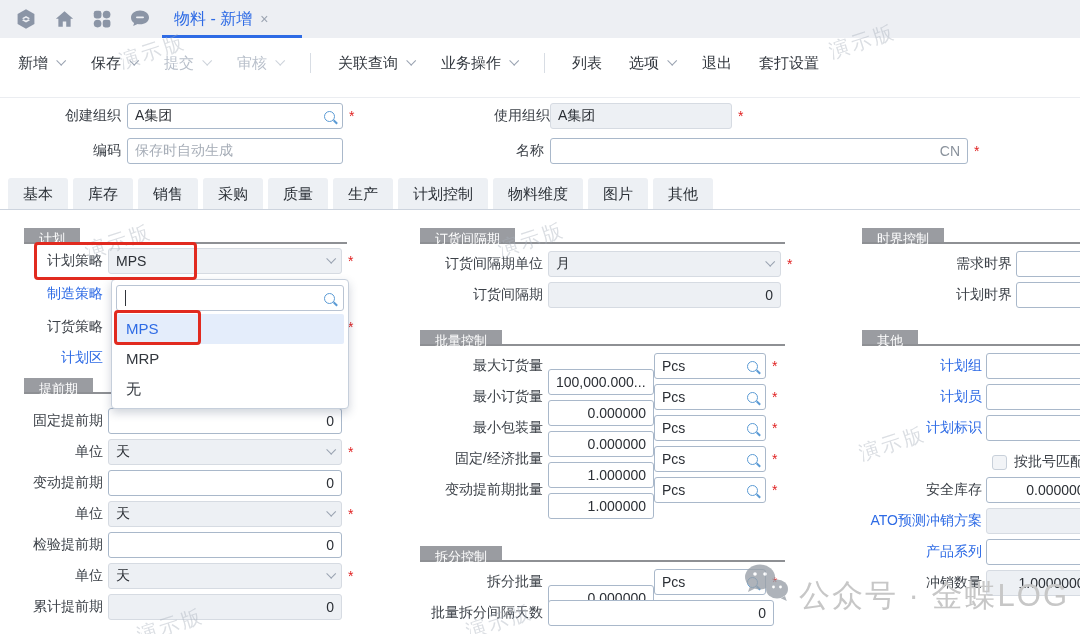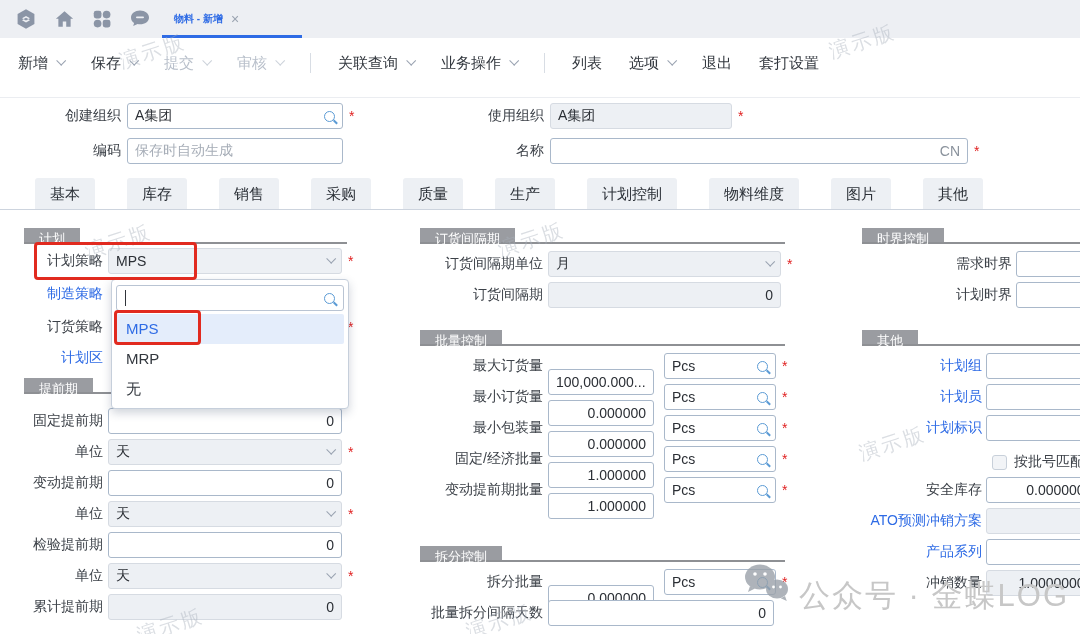--- a/index.html
+++ b/index.html
@@ -4,21 +4,21 @@
 <style>
   * { margin:0; padding:0; box-sizing:border-box; }
   body { background:#fff; font-family:"Liberation Sans","DejaVu Sans",sans-serif; }
   .stage { position:relative; width:1080px; height:634px; overflow:hidden; background:#fff; color:#2b2f35; }
 
   
   .topbar { position:absolute; left:0; top:0; width:1080px; height:38px; background:#edeff3; }
   .tb-icons { position:absolute; left:14px; top:7px; display:flex; gap:15px; align-items:center; }
   .tb-icons svg { display:block; }
   .doctab { position:absolute; left:162px; top:0; height:38px; display:flex; align-items:center; padding:0 12px; }
-  .doctab .t { color:#2e6be5; font-weight:bold; font-size:10px; }
+  .doctab .t { color:#2e6be5; font-weight:normal; font-size:16px; }
   .doctab .x { color:#9aa3b0; font-size:14px; margin-left:8px; cursor:pointer; }
   .doctab-underline { position:absolute; left:162px; top:35px; width:140px; height:3px; background:#2e6be5; }
 
   
   .menubar { position:absolute; left:0; top:38px; width:940px; height:50px; background:#fff; display:flex; align-items:center; padding-left:18px; font-size:15px; color:#32373e; }
   .mi { display:flex; align-items:center; margin-right:27px; cursor:pointer; white-space:nowrap; }
   .mi.dis { color:#b9c0cb; cursor:default; }
   .chev { width:7px; height:7px; border-right:1.6px solid #98a2b0; border-bottom:1.6px solid #98a2b0; transform:rotate(45deg) translateY(-1px); display:inline-block; margin-left:9px; margin-top:-4px; }
   .mi.dis .chev { border-color:#ccd2da; }
   .msep { width:1px; height:20px; background:#d8dde4; margin-right:27px; }
@@ -37,37 +37,37 @@
   .mag::after { content:""; position:absolute; width:5px; height:1.7px; background:#5b9bd5; transform:rotate(45deg); right:-4px; bottom:-2px; }
   .star { color:#e02020; font-size:14px; margin-left:6px; width:8px; }
   .ph { color:#a6adb7; }
   .suffix { color:#8a929c; margin-left:auto; }
   .cbx { width:15px; height:15px; border:1px solid #c8d0da; background:#f2f4f7; border-radius:3px; flex:0 0 auto; margin-right:7px; }
 
   .fld { position:absolute; display:flex; align-items:center; height:26px; }
 
   
   .tabstrip { position:absolute; left:0; top:177px; width:1080px; height:33px; border-bottom:1px solid #cdd4de; display:flex; align-items:flex-end; gap:5px; padding-left:8px; }
-  .tab { height:31px; line-height:31px; padding:0 15px; background:#edf0f4; color:#2b3037; font-size:15px; border-radius:3px 3px 0 0; cursor:pointer; white-space:nowrap;margin-left:27px; }
+  .tab { height:31px; line-height:31px; padding:0 15px; background:#edf0f4; color:#2b3037; font-size:15px; border-radius:3px 3px 0 0; cursor:pointer; white-space:nowrap; }
   .tab.active { background:#2e6be5; color:#fff; }
 
   
   .sec { position:absolute; height:23px; border-bottom:2px solid #8e9094; }
   .sec .tag { position:absolute; left:0; bottom:0; background:#9a9ca1; color:#fff; font-size:13px; height:14px; line-height:21px; padding:0 15px; white-space:nowrap; }
 
   
   .lrow { position:absolute; left:0; display:flex; align-items:center; height:26px; }
   .lrow .lbl { width:108px; padding-right:5px; }
   .lrow .ctl { width:234px; }
   .lrow .spacer { width:234px; }
 
   .mrow { position:absolute; left:400px; display:flex; align-items:center; height:26px; }
   .mrow .lbl { width:148px; padding-right:5px; }
   .mrow .c1 { width:106px;margin-top:32px; }
-  .mrow .unit { width:112px; margin-left:10px; }
+  .mrow .unit { width:112px; margin-left:0; }
   .mrow .wide { width:233px; }
   .mrow .w226 { width:226px; }
 
   .rrow { position:absolute; left:850px; display:flex; align-items:center; height:26px; }
   .rrow .lblA { width:166px; padding-right:4px; }
   .rrow .lblB { width:136px; padding-right:4px; }
   .rrow .ctl { flex:0 0 auto; }
 
   
   .ddpanel { position:absolute; left:111px; top:279px; width:238px; background:#fff; border:1px solid #c6cfdb; border-radius:4px; box-shadow:0 4px 10px rgba(40,60,90,.22); z-index:40; padding:5px 4px 4px 4px; }
@@ -167,21 +167,21 @@
 
   <div class="fld" style="left:20px;top:103px">
     <span class="lbl" style="width:107px;padding-right:6px">创建组织</span>
     <div class="ctl lk" style="width:216px">
         <span class="val">A集团</span>
         <span class="mag"></span>
       </div>
     <span class="star">*</span>
   </div>
   <div class="fld" style="left:455px;top:103px">
-    <span class="lbl" style="width:95px;padding-right:6px">使用组织</span>
+    <span class="lbl" style="width:95px;">使用组织</span>
     <div class="ctl ro" style="width:182px">
         <span class="val">A集团</span>
       </div>
     <span class="star">*</span>
   </div>
   <div class="fld" style="left:20px;top:138px">
     <span class="lbl" style="width:107px;padding-right:6px">编码</span>
     <div class="ctl" style="width:216px">
         <span class="ph">保存时自动生成</span>
       </div>

